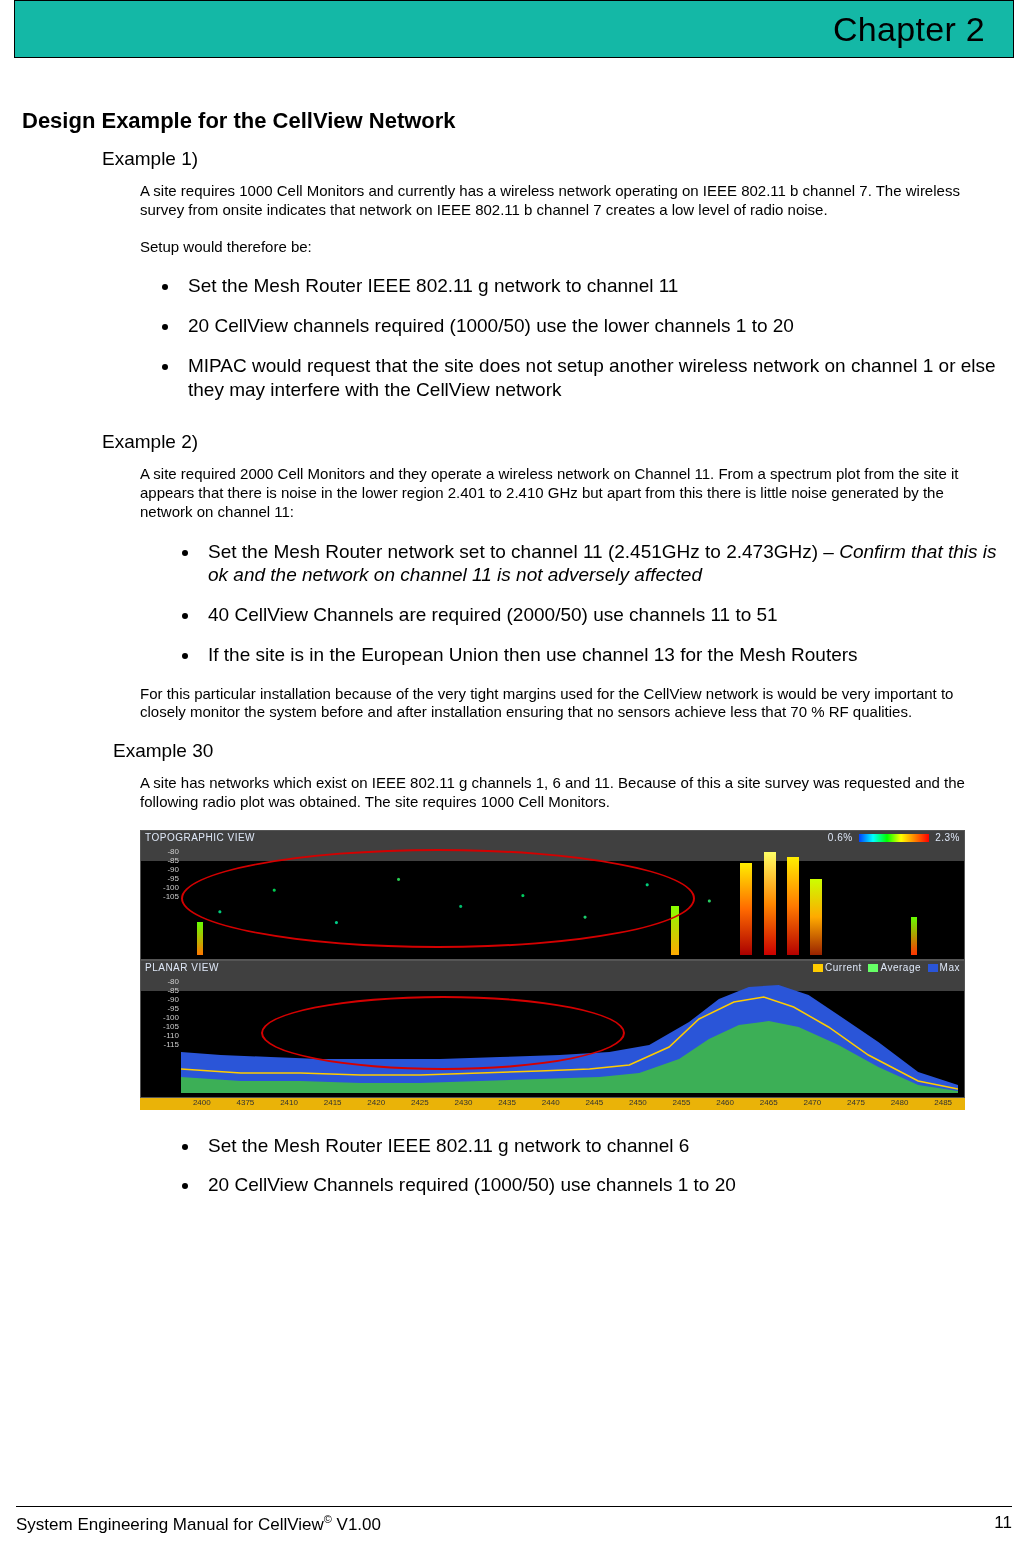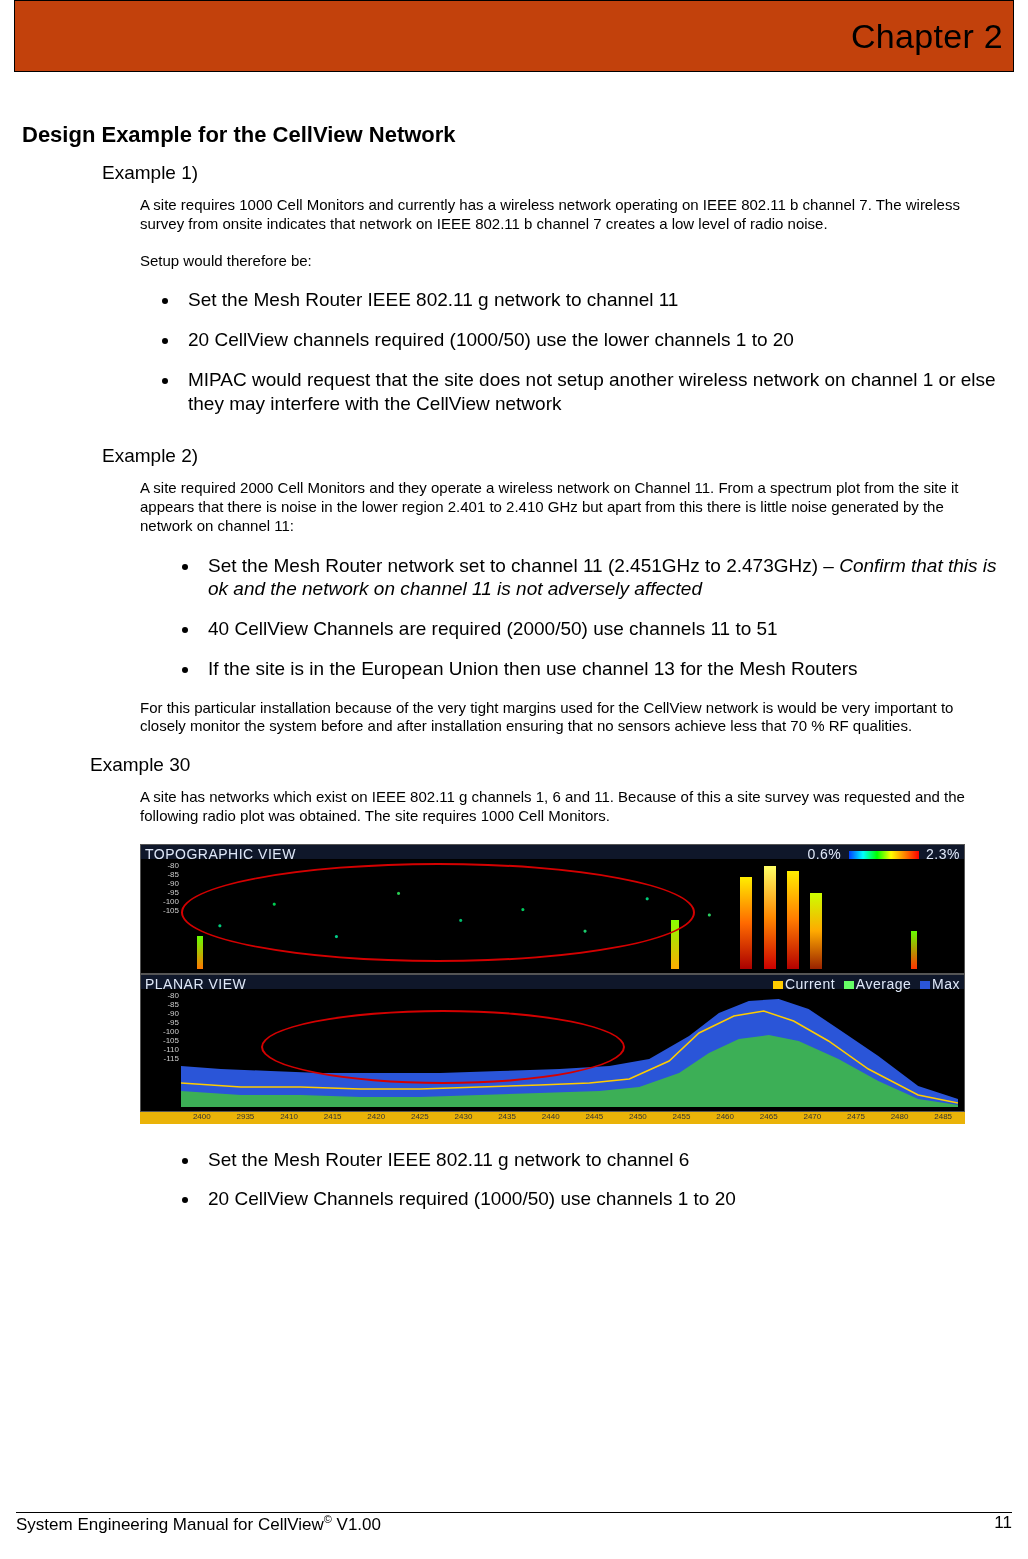--- a/index.html
+++ b/index.html
@@ -13,26 +13,26 @@
   }
   .page {
     width: 1028px;
     height: 1559px;
     position: relative;
     box-sizing: border-box;
   }
   .header-box {
     margin: 0 14px;
     border: 1px solid #000;
-    background: #c2410c;
-    height: 72px;
+    background: #14b8a6;
+    height: 58px;
     display: flex;
     align-items: center;
     justify-content: flex-end;
-    padding-right: 10px;
+    padding-right: 28px;
     box-sizing: border-box;
   }
   .chapter-title {
     font-size: 34px;
     color: #000;
     font-weight: 400;
     letter-spacing: 0.3px;
   }
   .content {
     padding: 50px 29px 0 22px;
@@ -78,24 +78,24 @@
   }
   .spectrum .panel {
     background: #000;
     position: relative;
     border: 1px solid #555;
   }
   .spectrum .panel.top { height: 128px; }
   .spectrum .panel.bot { height: 136px; }
   .spectrum .title-bar {
     position: absolute; top: 0; left: 0; right: 0;
-    height: 14px;
-    background: #0f172a;
+    height: 30px;
+    background: #404040;
     color: #dfe8f8;
-    font-size: 14px;
+    font-size: 10px;
     letter-spacing: 0.5px;
     padding: 1px 4px;
     box-sizing: border-box;
   }
   .spectrum .title-bar .right {
     float: right;
   }
   .spectrum .title-bar .grad {
     display: inline-block;
     width: 70px; height: 8px;
@@ -167,20 +167,21 @@
     justify-content: space-between;
     box-sizing: border-box;
   }
   .spectrum .xaxis span { flex: 1; text-align: center; }
 
   .footer {
     position: absolute;
     left: 16px; right: 16px; bottom: 24px;
     border-top: 1px solid #000;
     font-size: 17px;
+    padding-top: 6px;
     display: flex;
     justify-content: space-between;
   }
   .footer sup { font-size: 11px; }
 </style>
 </head>
 <body>
 
 <div class="page">
 
@@ -204,21 +205,21 @@
     <p class="body-text">A site required 2000 Cell Monitors and they operate a wireless network on Channel 11. From a spectrum plot from the site it appears that there is noise in the lower region 2.401 to 2.410 GHz but apart from this there is little noise generated by the network on channel 11:</p>
     <ul class="bullets inner">
       <li>
         <span>Set the Mesh Router network set to channel 11 (2.451GHz to 2.473GHz) – </span><span class="italic">Confirm that this is ok and the network on channel 11 is not adversely affected</span>
       </li>
       <li>40 CellView Channels are required (2000/50) use channels 11 to 51</li>
       <li>If the site is in the European Union then use channel 13 for the Mesh Routers</li>
     </ul>
     <p class="body-text l2">For this particular installation because of the very tight margins used for the CellView network is would be very important to closely monitor the system before and after installation ensuring that no sensors achieve less that 70 % RF qualities.</p>
 
-    <div class="example-label" style="margin-left:68px">Example 30</div>
+    <div class="example-label" style="margin-left:91px">Example 30</div>
     <p class="body-text">A site has networks which exist on IEEE 802.11 g channels 1, 6 and 11. Because of this a site survey was requested and the following radio plot was obtained. The site requires 1000 Cell Monitors.</p>
 
     <div class="spectrum">
 
       <div class="panel top">
         <div class="title-bar">
           <span>TOPOGRAPHIC VIEW</span>
           <span class="right">
             <span>0.6%</span>
             <span class="grad"></span>
@@ -274,21 +275,21 @@
             <path d="M0,92 L60,96 L120,96 L180,98 L240,98 L300,96 L360,94 L410,92 L450,88 L490,70 L520,42 L555,25 L585,20 L615,30 L650,50 L690,78 L740,104 L780,112" fill="none" stroke="#ffcc00" stroke-width="1.5"></path>
 
             <path d="M0,100 L60,104 L120,104 L180,106 L240,106 L300,104 L360,102 L420,100 L460,96 L500,82 L530,62 L560,48 L590,44 L620,50 L660,68 L700,90 L740,108 L780,114 L780,116 L0,116 Z" fill="#3fbf3f" opacity="0.85" stroke="none"></path>
           </svg>
         </div>
         <div class="ellipse e2"></div>
       </div>
 
       <div class="xaxis">
         <span>2400</span>
-        <span>2935</span>
+        <span>4375</span>
         <span>2410</span>
         <span>2415</span>
         <span>2420</span>
         <span>2425</span>
         <span>2430</span>
         <span>2435</span>
         <span>2440</span>
         <span>2445</span>
         <span>2450</span>
         <span>2455</span>

